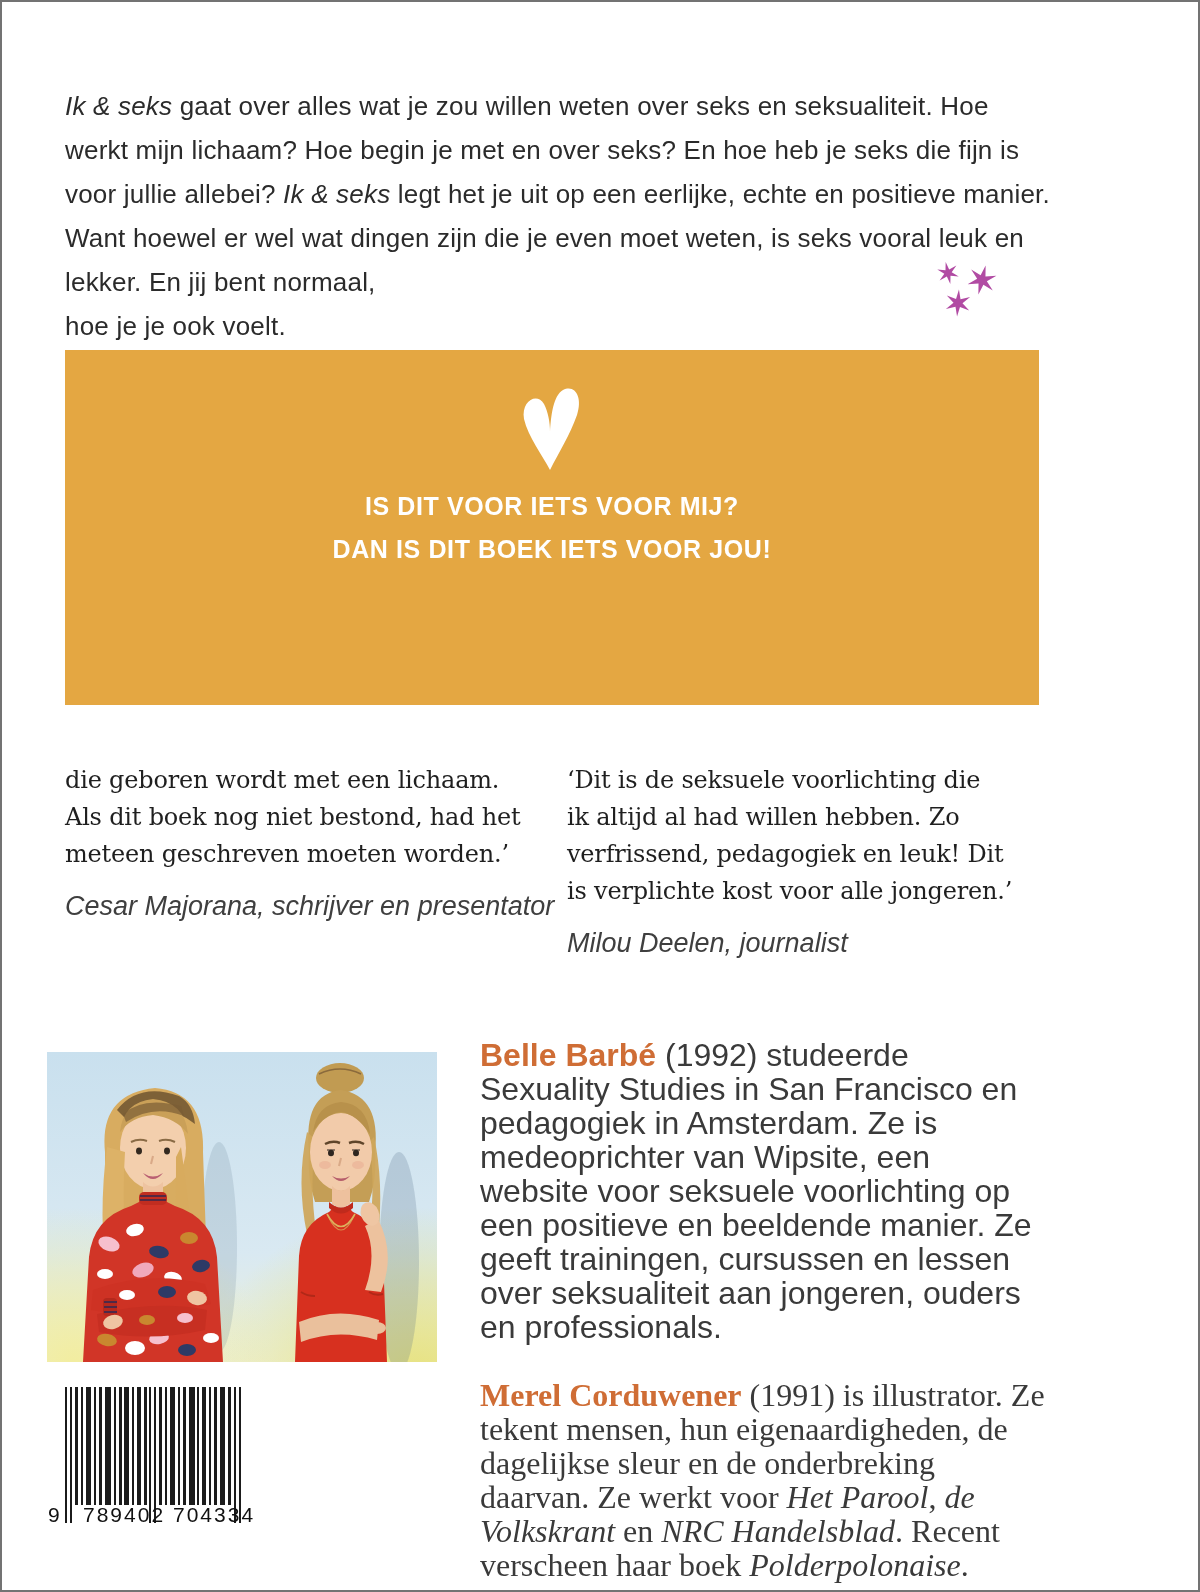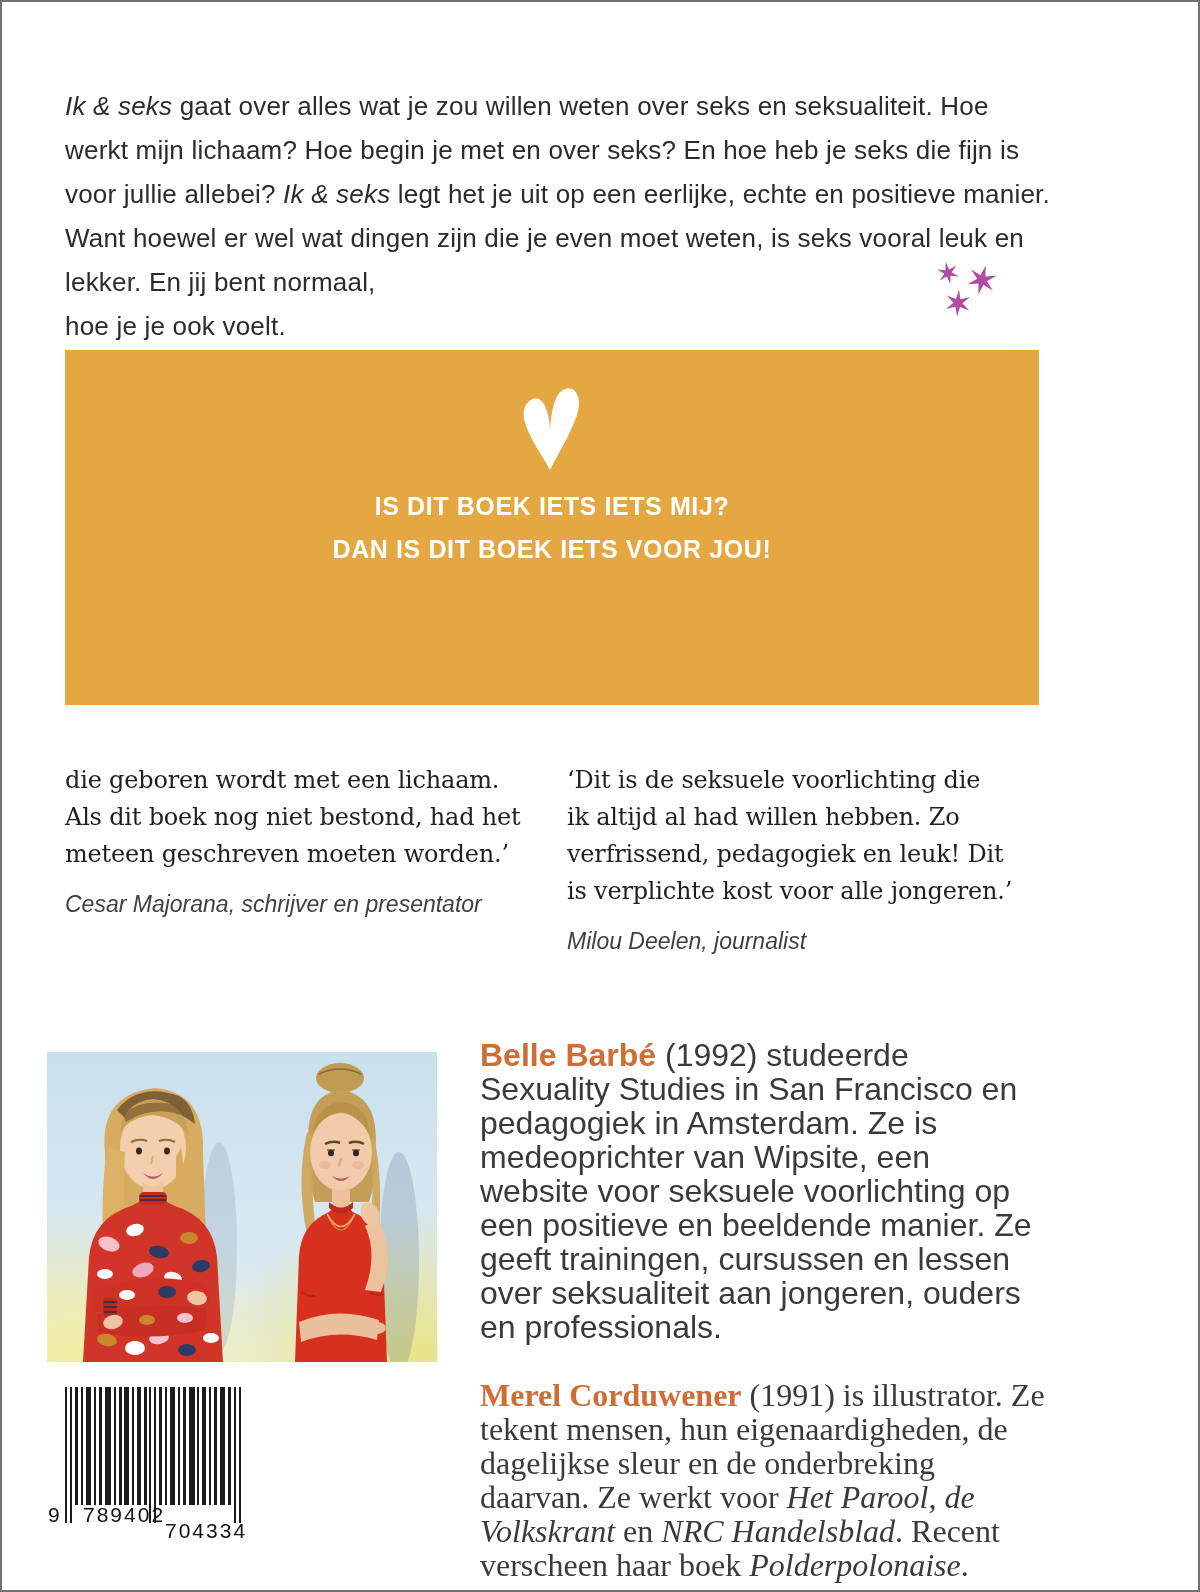--- a/index.html
+++ b/index.html
@@ -33,40 +33,40 @@
   
   .quote{position:absolute;top:760px;}
   .quote.left{left:63px;width:500px;}
   .quote.right{left:565px;width:480px;}
   .q-line{
     font-family:"DejaVu Serif","Liberation Serif",serif;
     font-size:24px;line-height:37px;color:#1f1f1f;
     letter-spacing:-.2px;white-space:nowrap;
   }
   .q-attr{
-    margin-top:18px;font-size:23px;font-style:italic;color:#3f3f3f;
+    margin-top:18px;font-size:27px;font-style:italic;color:#3f3f3f;
     font-family:"Liberation Sans",sans-serif;
   }
   
   .photo{position:absolute;left:45px;top:1050px;width:390px;height:310px;}
   
   .bios{position:absolute;left:478px;top:1036px;width:566px;
         font-size:32px;line-height:34px;color:#3a3a3a;}
   .bio{margin:0;}
   .bio + .bio{margin-top:34px;font-family:Liberation Serif, serif;}
   .bio-name{font-weight:bold;color:#CF6D35;}
   
   .barcode{position:absolute;left:63px;top:1385px;width:200px;height:142px;}
   .bc-digit{
     position:absolute;top:116px;font-size:21px;letter-spacing:2px;color:#111;
     font-family:"Liberation Sans",sans-serif;
   }
   .bc-prefix{left:-17px;}
   .bc-g1{left:18px;width:72px;text-align:right;}
-  .bc-g2{left:100px;width:70px;text-align:left;margin-top:16px;}
+  .bc-g2{left:108px;width:70px;text-align:left;}
 </style>
 </head>
 <body>
 
 <div class="page">
 
   <p class="intro">
     <span class="it">Ik &amp; seks</span><span> gaat over alles wat je zou willen weten over seks en seksualiteit. Hoe werkt mijn lichaam? Hoe begin je met en over seks? En hoe heb je seks die fijn is voor jullie allebei? </span><span class="it">Ik &amp; seks</span><span> legt het je uit op een eerlijke, echte en positieve manier. Want hoewel er wel wat dingen zijn die je even moet weten, is seks vooral leuk en lekker. En jij bent normaal,</span><br>
     <span>hoe je je ook voelt.</span>
   </p>
@@ -82,21 +82,21 @@
   <div class="promo">
     <svg class="heart" width="70" height="92" viewBox="0 0 70 92">
       <path fill="#ffffff" d="M33 88
         C26 74 11 55 7 37
         C4 19 20 10 27 22
         C31 30 33 40 33 50
         C34 34 36 14 46 8
         C58 2 66 15 60 33
         C53 53 42 70 33 88 Z"></path>
     </svg>
-    <div class="promo-heading">IS DIT BOEK IETS IETS MIJ?</div>
+    <div class="promo-heading">IS DIT VOOR IETS VOOR MIJ?</div>
     <div class="promo-closing">DAN IS DIT BOEK IETS VOOR JOU!</div>
   </div>
 
   <div class="quote left">
     <div class="q-line">die geboren wordt met een lichaam.</div>
     <div class="q-line">Als dit boek nog niet bestond, had het</div>
     <div class="q-line">meteen geschreven moeten worden.’</div>
     <div class="q-attr">Cesar Majorana, schrijver en presentator</div>
   </div>
 

